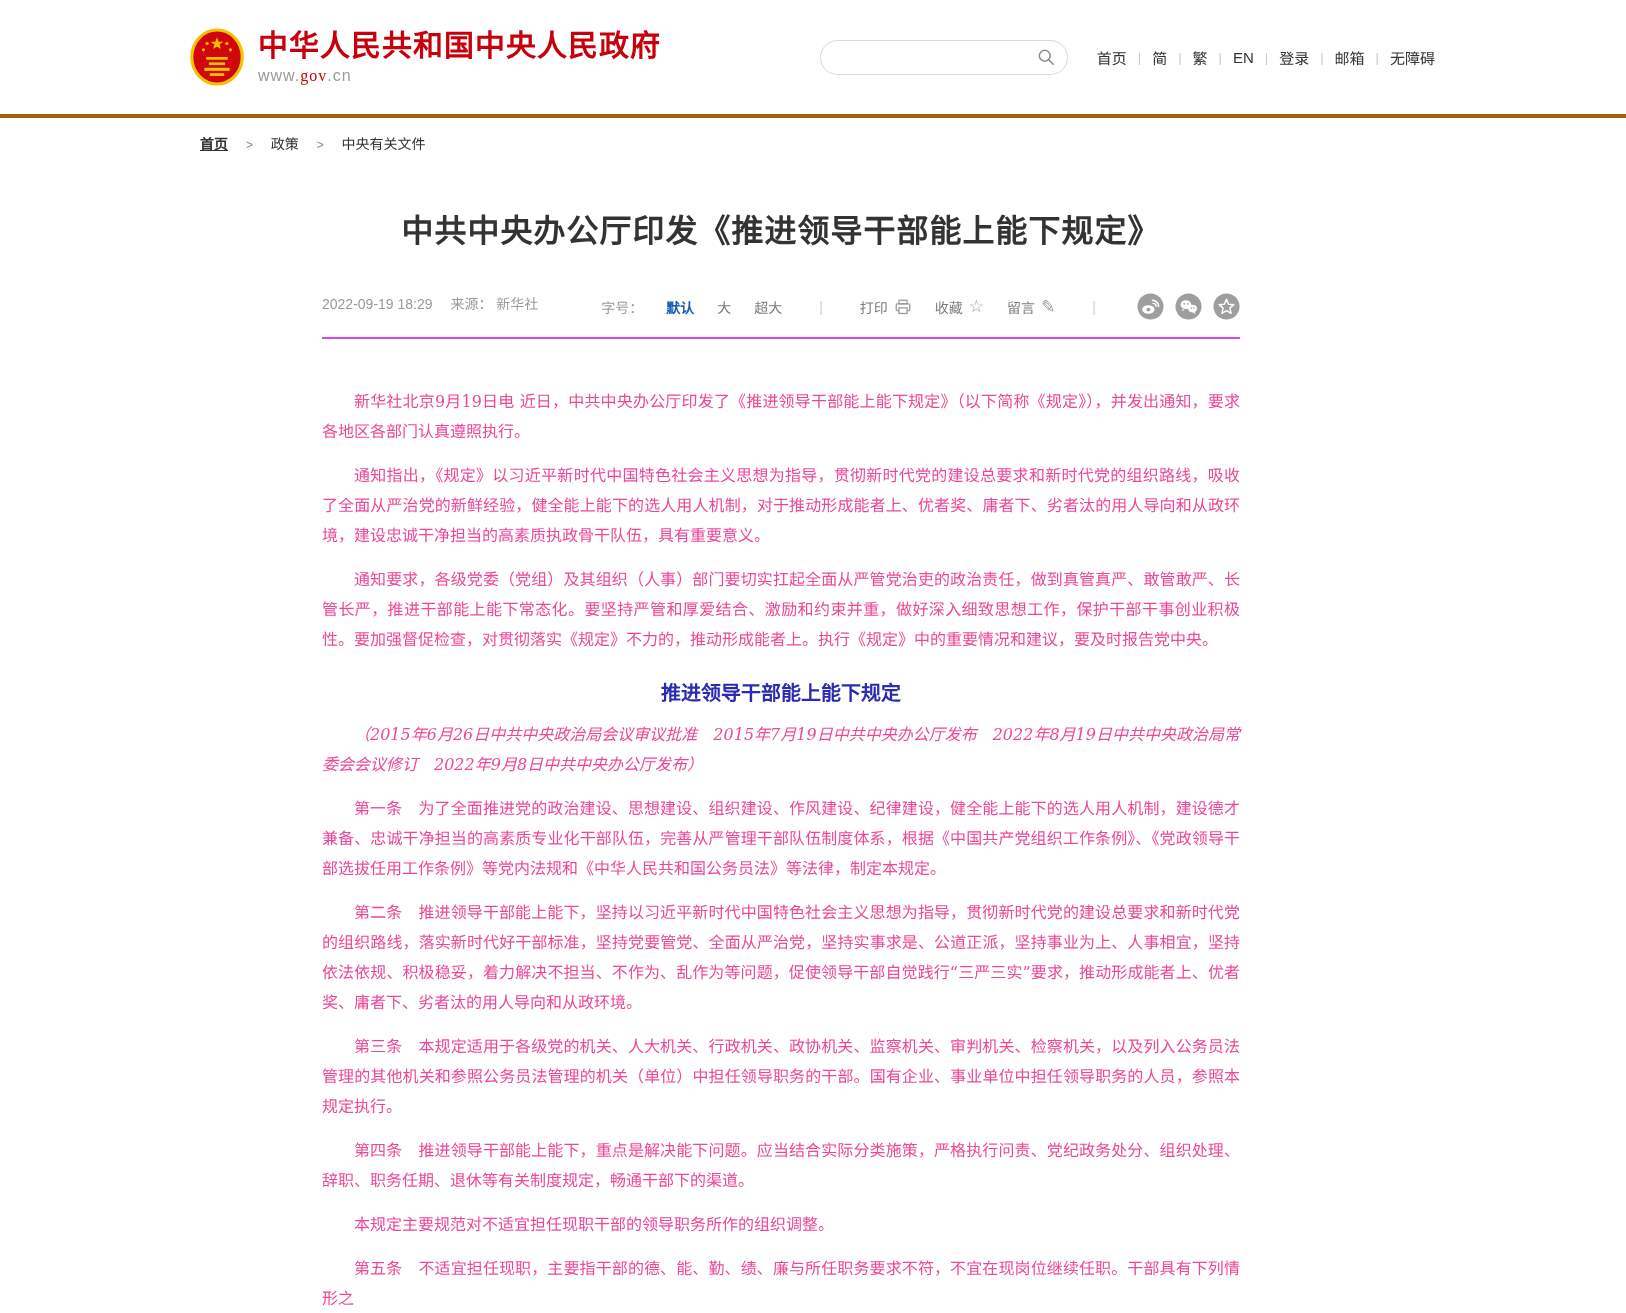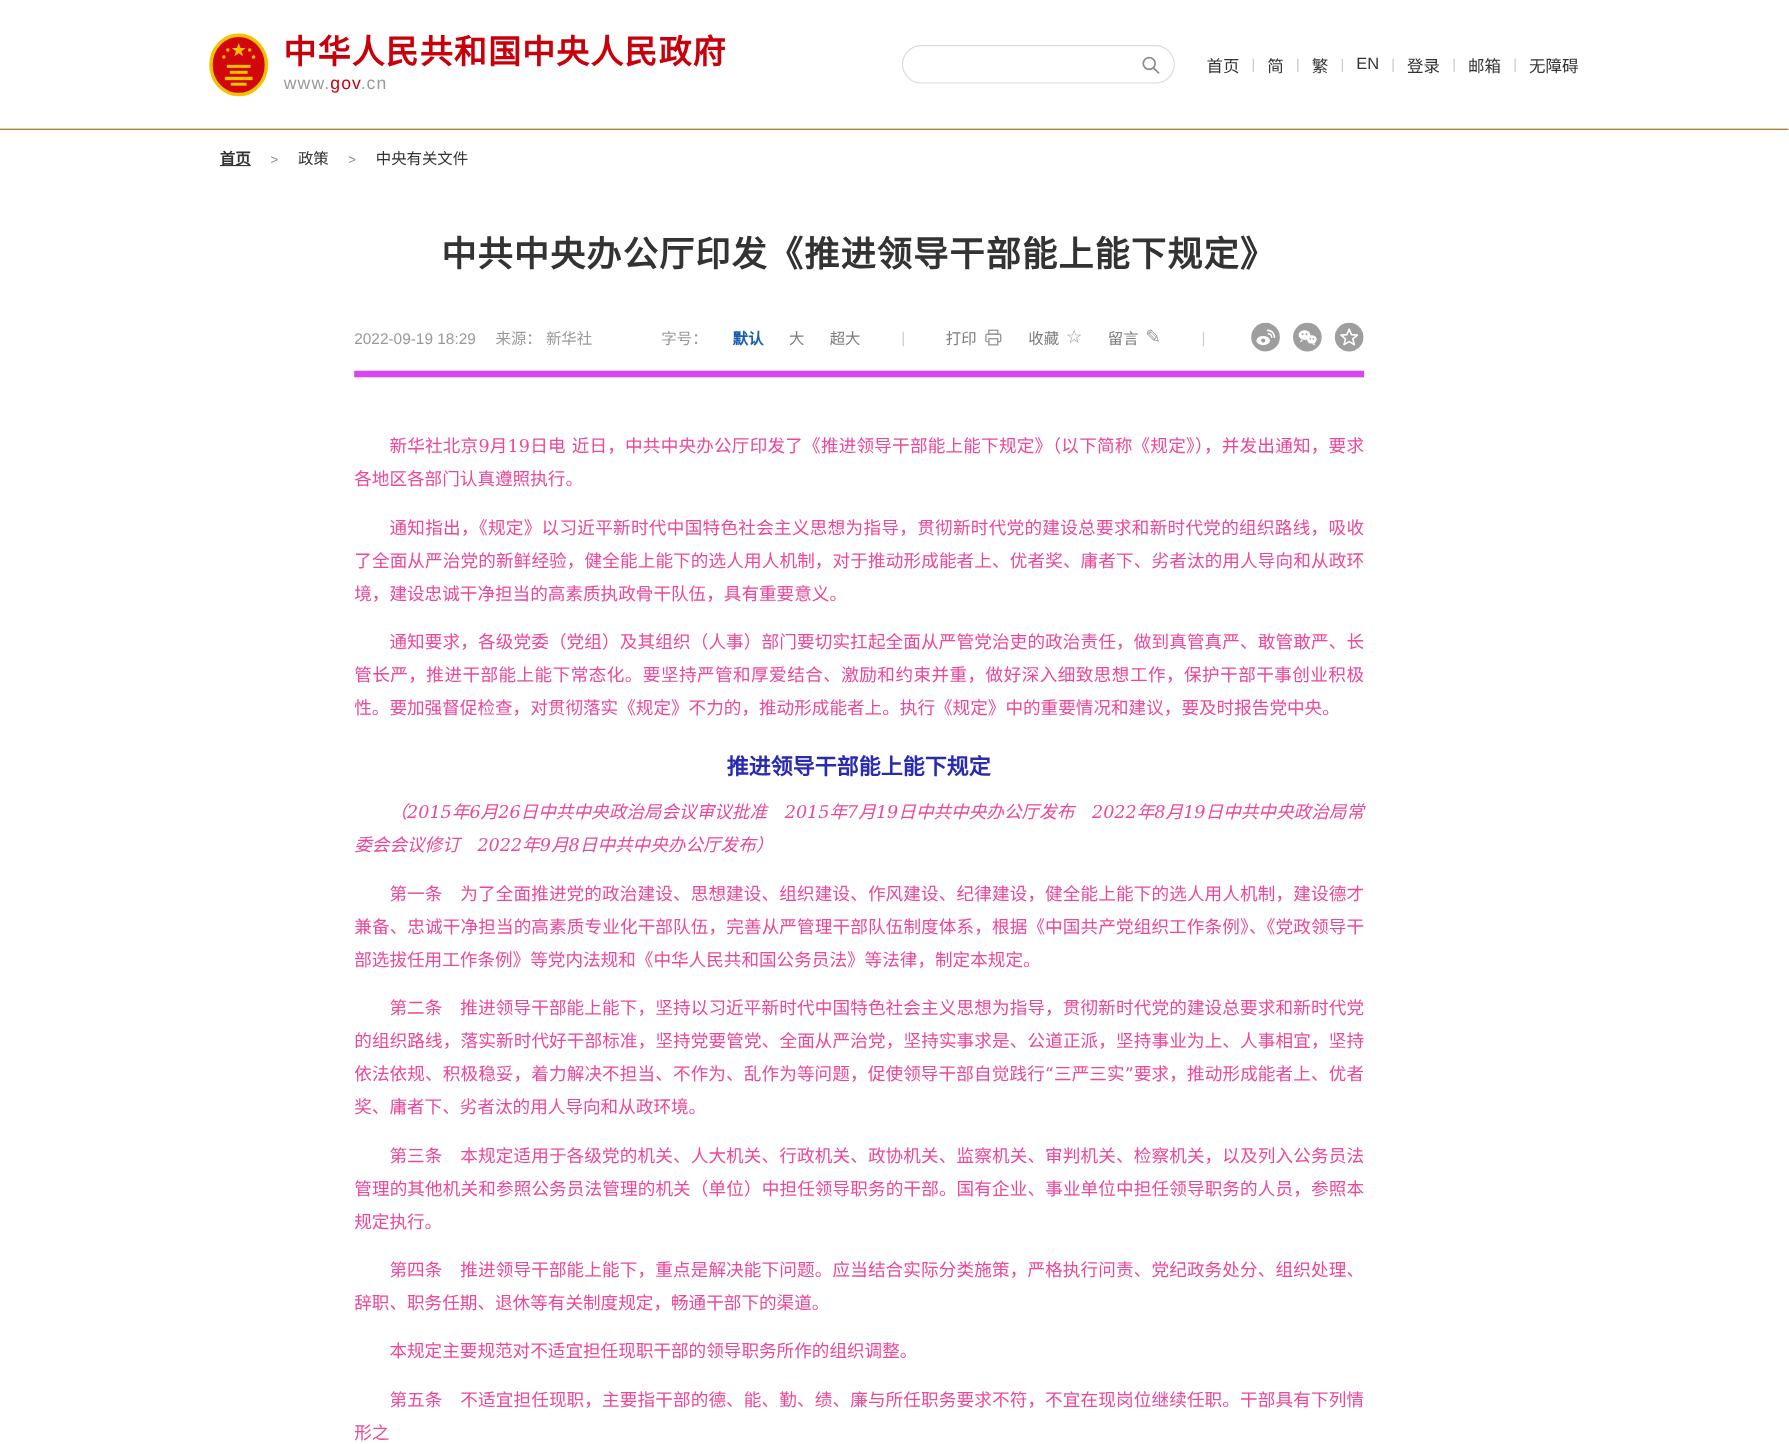--- a/index.html
+++ b/index.html
@@ -1,47 +1,47 @@
 <!DOCTYPE html>
 <html lang="zh-CN"><head>
 <meta charset="utf-8">
 <style>
   * { margin:0; padding:0; box-sizing:border-box; }
   html,body { width:1626px; height:1313px; overflow:hidden; background:#ffffff;
     font-family:"Liberation Sans","DejaVu Sans",sans-serif; color:#333; }
 
   
   .site-header { height:118px; display:flex; align-items:center;
-    padding:0 180px 0 190px; border-bottom:1px solid #a16207; background:#fff; }
+    padding:0 180px 0 190px; border-bottom:4px solid #a16207; background:#fff; }
   .logo-wrap { display:flex; align-items:center; gap:14px; }
   .logo-emblem { width:54px; height:58px; flex:0 0 auto; }
   .logo-text .site-title { font-size:30px; font-weight:bold; color:#c7000b; letter-spacing:1px; line-height:1.15; }
   .logo-text .site-url { font-size:16px; color:#9a9a9a; margin-top:3px; letter-spacing:1px; }
-  .logo-text .site-url .mid { color:#c7000b; }
+  .logo-text .site-url .mid { color:#c7000b;font-family:Liberation Serif, serif; }
   .header-spacer { flex:1; }
   .search-box { width:248px; height:35px; border:1px solid #d9d9d9; border-radius:18px;
     display:flex; align-items:center; padding:0 12px 0 16px; margin-right:18px; background:#fff; }
   .search-box input { border:none; outline:none; flex:1; font-size:14px; background:transparent; color:#333; }
   .search-box .mag { width:18px; height:18px; flex:0 0 auto; cursor:pointer; }
   .top-nav { display:flex; align-items:center; font-size:15px; color:#333; white-space:nowrap; }
   .top-nav a { color:#333; text-decoration:none; padding:0 11px; cursor:pointer; }
   .top-nav .sep { color:#c9c9c9; font-size:13px; }
 
   
   .breadcrumb { margin:15px 0 0 200px; font-size:14px; color:#333; }
   .breadcrumb a { color:#333; text-decoration:none; cursor:pointer; }
   .breadcrumb .home { font-weight:bold; text-decoration:underline; }
   .breadcrumb .bsep { color:#888; margin:0 14px; font-size:12px; }
 
   
   .article { width:918px; margin-left:322px; }
   .article-title { margin-top:52px; text-align:center; font-size:32px; font-weight:bold;
     color:#333; letter-spacing:1px; }
-  .meta-row { margin-top:42px; display:flex; align-items:center; padding-bottom:17px;
-    border-bottom:6px solid #d946ef; font-size:14px; color:#999; }
+  .meta-row { margin-top:42px; display:flex; padding-bottom:17px;
+    border-bottom:2px solid #d946ef; font-size:14px; color:#999; }
   .meta-left { white-space:nowrap; }
   .meta-left .src-label { margin-left:14px; }
   .meta-right { margin-left:auto; display:flex; align-items:center; gap:23px; white-space:nowrap; }
   .fs-default { color:#1a5cad; font-weight:bold; cursor:pointer; }
   .fs-opt { color:#7d7d7d; cursor:pointer; }
   .meta-sep { color:#cfcfcf; padding:0 14px; }
   .tool { display:inline-flex; align-items:center; gap:6px; color:#7d7d7d; cursor:pointer; }
   .tool .glyph { font-size:17px; color:#9b9b9b; }
   .tool svg { width:18px; height:18px; }
   .share-icons { display:inline-flex; align-items:center; gap:11px; margin-left:4px; }

